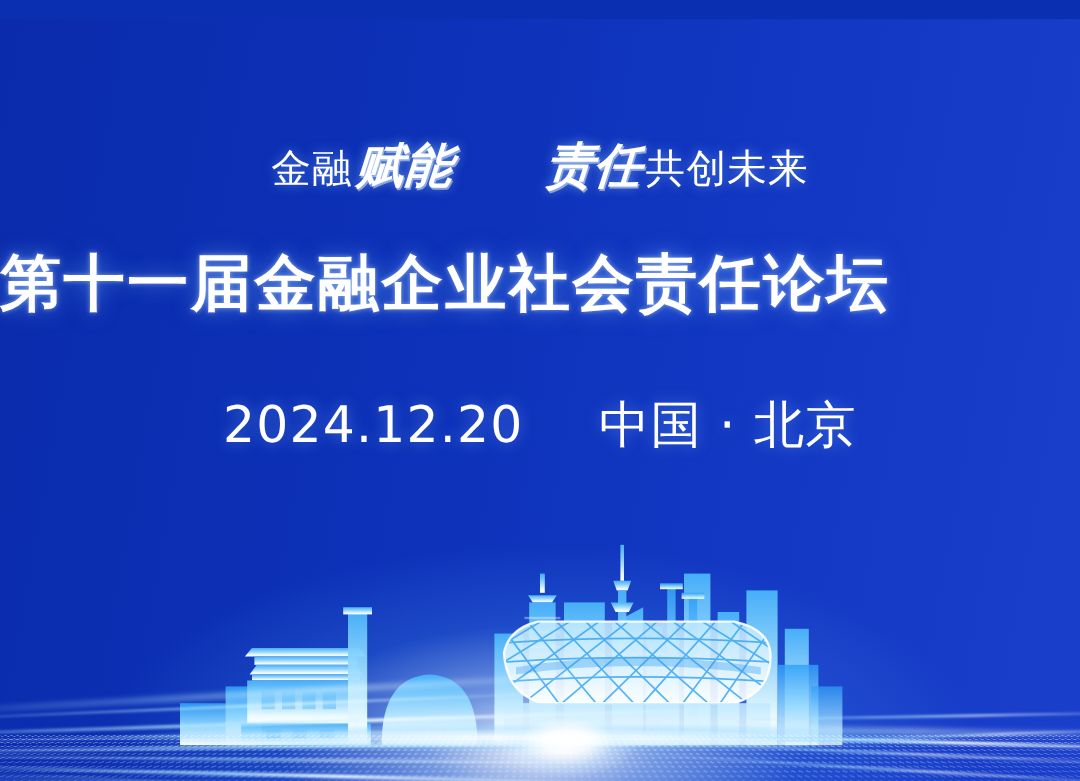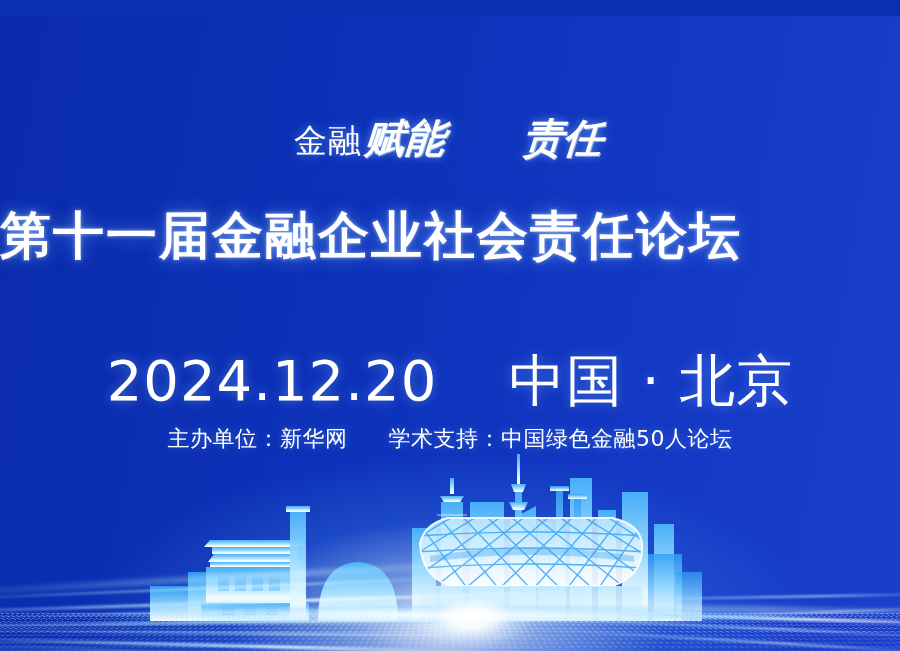--- a/index.html
+++ b/index.html
@@ -88,22 +88,22 @@
 
   .main-title{
     position:absolute;top:186px;left:0;width:900px;text-align:left;
     color:#fff;font-size:51px;font-weight:700;letter-spacing:2px;
     font-family:"DejaVu Sans","Liberation Sans",sans-serif;
     white-space:nowrap;
     text-shadow:0 0 18px rgba(120,190,255,.55),0 0 4px rgba(255,255,255,.5);
   }
 
   .date-line{
-    position:absolute;top:328px;left:0;width:900px;text-align:center;
-    color:#fff;font-size:56px;font-weight:400;letter-spacing:1px;
+    position:absolute;top:310px;left:0;width:900px;text-align:center;
+    color:#fff;font-size:42px;font-weight:400;letter-spacing:1px;
     font-family:"DejaVu Sans","Liberation Sans",sans-serif;white-space:nowrap;
     text-shadow:0 0 12px rgba(130,195,255,.45);
   }
   .date-line .gap{display:inline-block;width:34px;}
 
   .credits{
     position:absolute;top:408px;left:0;width:900px;text-align:center;
     color:#fff;font-size:22px;font-weight:400;letter-spacing:.5px;
     font-family:"DejaVu Sans","Liberation Sans",sans-serif;white-space:nowrap;
     text-shadow:0 0 9px rgba(130,195,255,.4);
@@ -290,30 +290,26 @@
 
   <div class="halftone"></div>
 
   <div class="taglines">
     <div class="tag">
       <span class="plain">金融</span>
       <span class="brush">赋能</span>
     </div>
     <div class="tag">
       <span class="brush">责任</span>
+      <span class="plain">共创未来</span>
     </div>
   </div>
 
   <div class="main-title">第十一届金融企业社会责任论坛</div>
 
   <div class="date-line">
     <span>2024.12.20</span>
     <span class="gap"></span>
     <span>中国 · 北京</span>
   </div>
 
-  <div class="credits">
-    <span>主办单位：</span><span>新华网</span>
-    <span class="gap"></span>
-    <span>学术支持：</span><span>中国绿色金融50人论坛</span>
-  </div>
 
 </div>
 
 </body></html>

